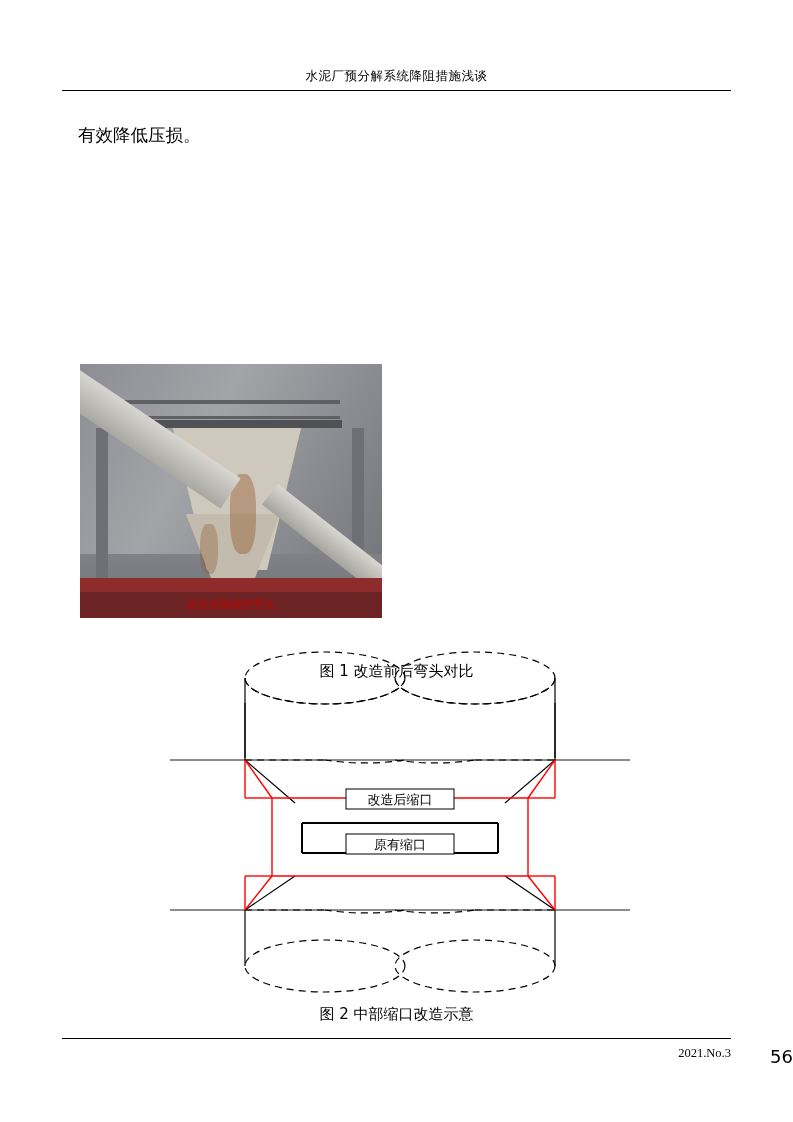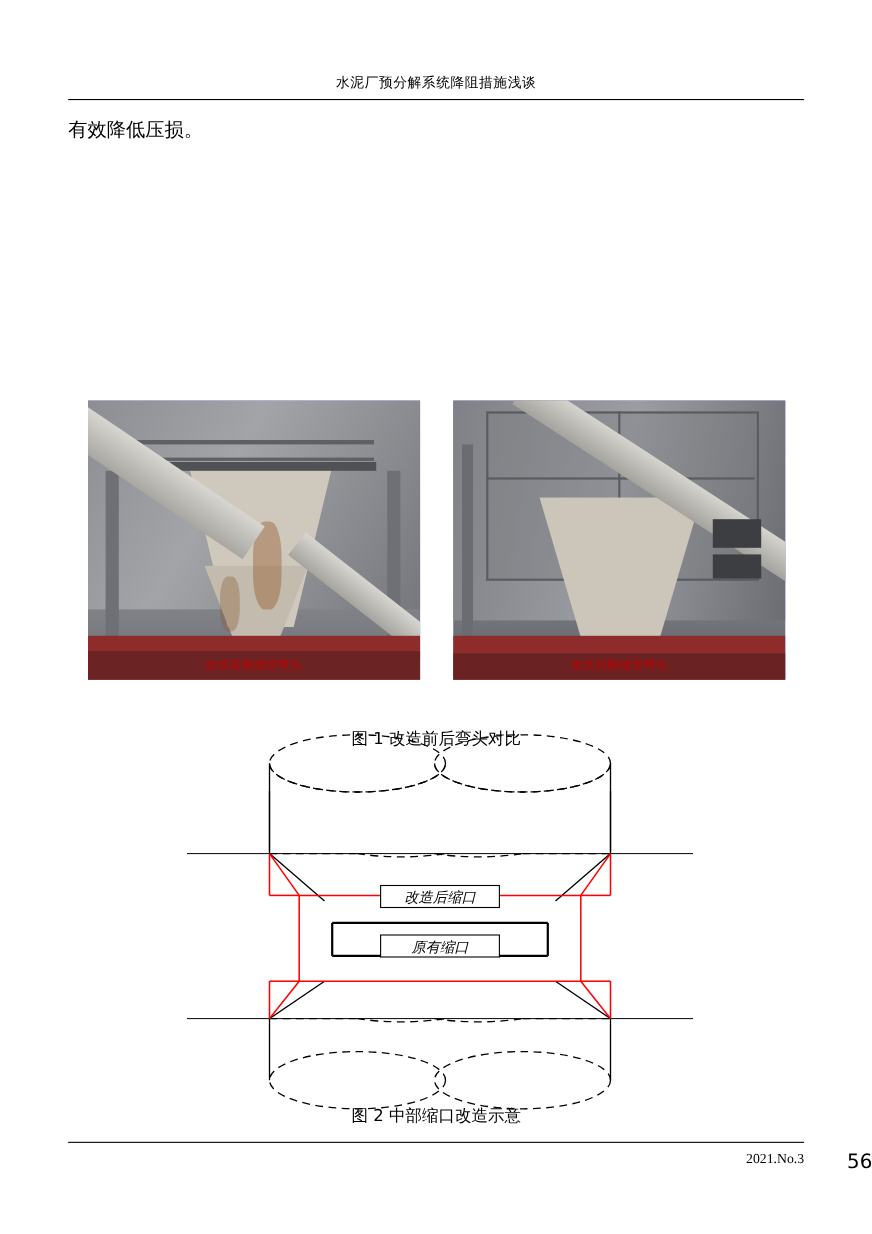--- a/index.html
+++ b/index.html
@@ -43,21 +43,21 @@
     top: 101px;
     left: 62px;
     width: 672px;
     font-size: 17.5px;
     line-height: 37px;
     text-align: justify;
     text-justify: inter-ideograph;
     font-family: "DejaVu Sans", sans-serif;
   }
   .body-text p {
-    margin: 0;
+    margin: 16px;
   }
   .indent {
     text-indent: 2em;
   }
   .figures-row {
     position: absolute;
     top: 364px;
     left: 80px;
     width: 634px;
     display: flex;
@@ -83,25 +83,24 @@
   .fig-caption {
     position: absolute;
     width: 793px;
     left: 0;
     text-align: center;
     font-size: 15px;
     font-family: "DejaVu Sans", sans-serif;
   }
   .diagram-wrap {
     position: absolute;
-    top: 664px;
+    top: 648px;
     left: 150px;
     width: 500px;
     height: 355px;
-    font-style: italic;
   }
   .footer-rule {
     position: absolute;
     top: 1038px;
     left: 62px;
     width: 669px;
     height: 0;
     border-top: 1.4px solid #000;
   }
   .page-number {
@@ -187,35 +186,20 @@
       <div class="ph p1-plat"></div>
       <div class="ph p1-rail"></div>
       <div class="ph p1-rail2"></div>
       <div class="ph p1-duct"></div>
       <div class="ph p1-duct2"></div>
       <div class="ph p1-floor"></div>
       <div class="ph p1-floor2"></div>
       <div class="caption-red">改造前鹅颈管弯头</div>
     </div>
 
-    <div class="photo-box">
-      <div class="ph p2-bg"></div>
-      <div class="ph p2-wall"></div>
-      <div class="ph p2-panel"></div>
-      <div class="ph p2-panel-l1"></div>
-      <div class="ph p2-panel-l2"></div>
-      <div class="ph p2-col"></div>
-      <div class="ph p2-cone"></div>
-      <div class="ph p2-duct"></div>
-      <div class="ph p2-box"></div>
-      <div class="ph p2-box2"></div>
-      <div class="ph p2-floor"></div>
-      <div class="ph p2-floor2"></div>
-      <div class="caption-red">改造后鹅颈管弯头</div>
-    </div>
 
   </div>
 
   <div class="fig-caption" style="top:627px;margin-top:35px;">图 1  改造前后弯头对比</div>
 
   <div class="diagram-wrap">
     <svg width="500" height="355" viewBox="0 0 500 355">
       <g fill="none" stroke="#000" stroke-width="1.2">
 
         <path d="M95,30 L95,110"></path>

